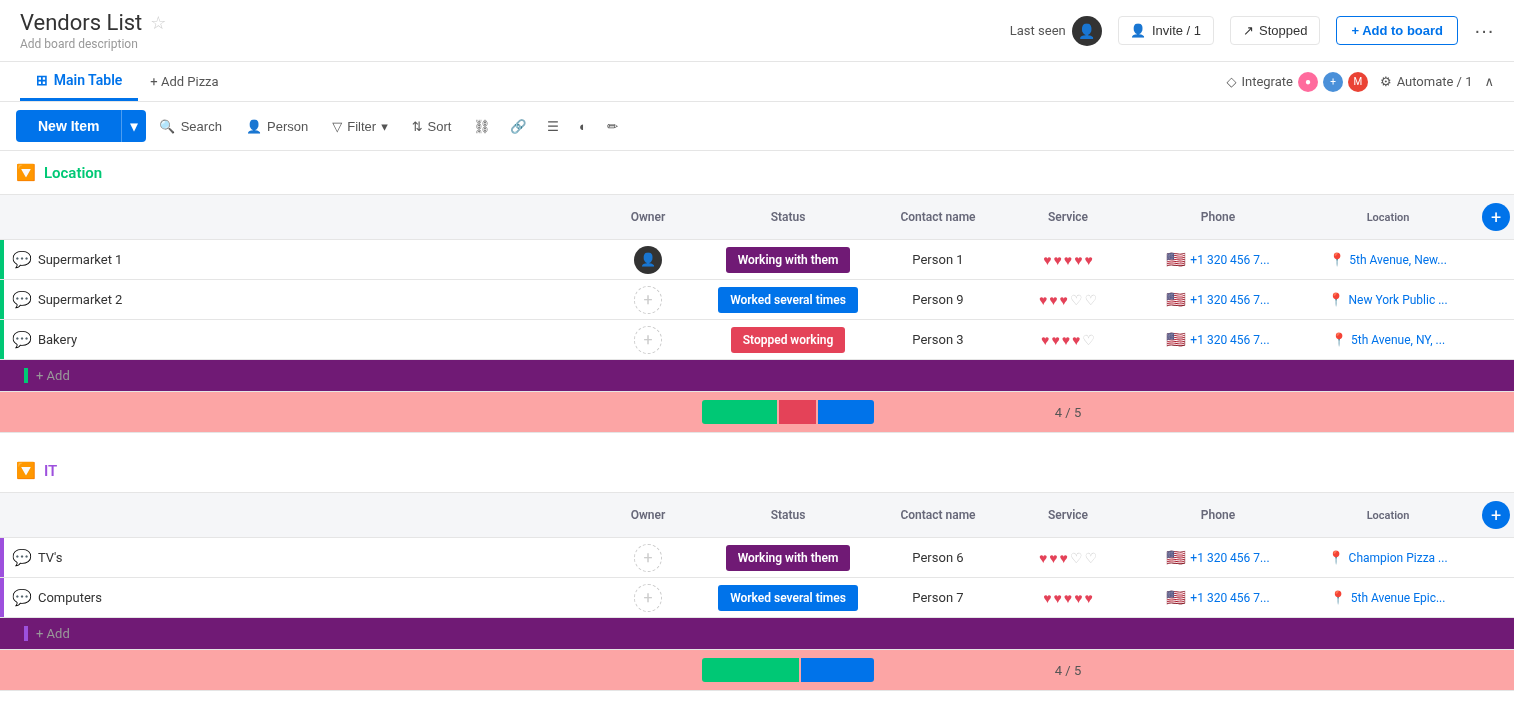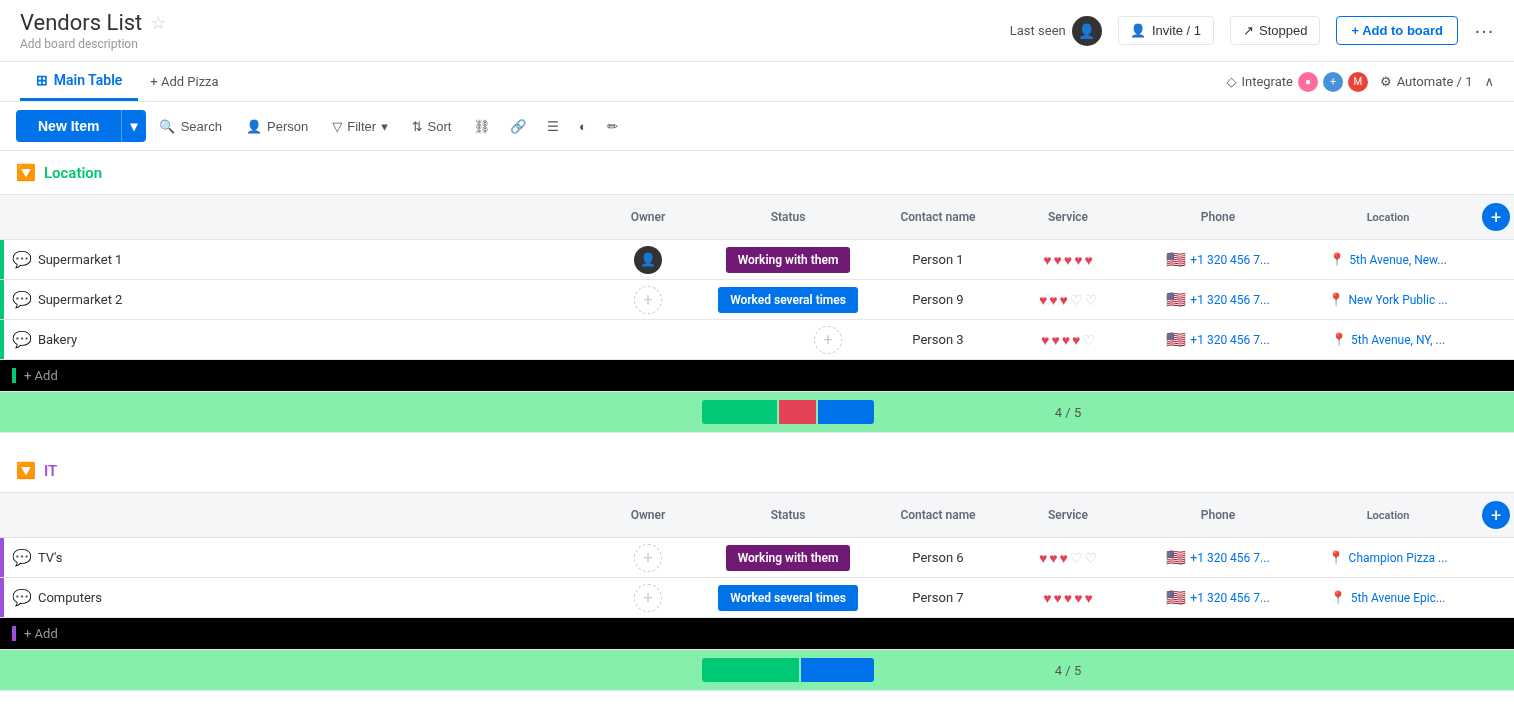--- a/index.html
+++ b/index.html
@@ -92,25 +92,25 @@
     .row-service { width: 140px; display: flex; justify-content: center; align-items: center; gap: 2px; padding: 6px 4px; }
     .heart { font-size: 14px; }
     .heart.filled { color: #e44258; }
     .heart.empty { color: #ccc; }
     .row-phone { width: 160px; display: flex; justify-content: center; align-items: center; gap: 4px; padding: 6px 4px; font-size: 12px; color: #0073ea; cursor: pointer; }
     .flag { font-size: 16px; }
     .row-location { width: 180px; display: flex; justify-content: center; align-items: center; gap: 4px; font-size: 12px; color: #0073ea; cursor: pointer; padding: 6px 4px; }
     .location-icon { color: #e44258; font-size: 13px; }
     .row-add { width: 36px; display: flex; justify-content: center; }
 
-    .add-row { display: flex; align-items: center; padding: 8px 12px; color: #999; font-size: 13px; cursor: pointer; background: #000000; border-bottom: 1px solid #e5e5e5; }
+    .add-row { display: flex; align-items: center; padding: 8px 24px; color: #999; font-size: 13px; cursor: pointer; background: #701a75; border-bottom: 1px solid #e5e5e5; }
     .add-row-left { width: 4px; align-self: stretch; }
 
     
-    .summary-row { display: flex; align-items: center; background: #86efac; border-bottom: 1px solid #e5e5e5; }
+    .summary-row { display: flex; align-items: center; background: #fca5a5; border-bottom: 1px solid #e5e5e5; }
     .summary-item { flex: 1; }
     .summary-owner { width: 100px; }
     .summary-status { width: 180px; padding: 8px 4px; }
     .status-bar-container { display: flex; height: 24px; border-radius: 3px; overflow: hidden; gap: 2px; }
     .status-bar-segment { height: 100%; }
     .summary-contact { width: 120px; }
     .summary-service { width: 140px; text-align: center; padding: 8px; font-size: 13px; color: #555; }
     .summary-phone { width: 160px; }
     .summary-location { width: 180px; }
     .summary-add { width: 36px; }
@@ -293,20 +293,23 @@
 
     <div class="table-row">
       <div class="row-left-border green"></div>
       <div class="row-item">
         <span class="row-comment-icon">💬</span>
         <span>Bakery</span>
       </div>
       <div class="row-owner">
         <div class="owner-avatar-empty">+</div>
       </div>
+      <div class="row-status">
+        <div class="status-badge status-red">Stopped working</div>
+      </div>
       <div class="row-contact">Person 3</div>
       <div class="row-service">
         <span class="heart filled">♥</span>
         <span class="heart filled">♥</span>
         <span class="heart filled">♥</span>
         <span class="heart filled">♥</span>
         <span class="heart empty">♡</span>
       </div>
       <div class="row-phone">
         <span class="flag">🇺🇸</span>

